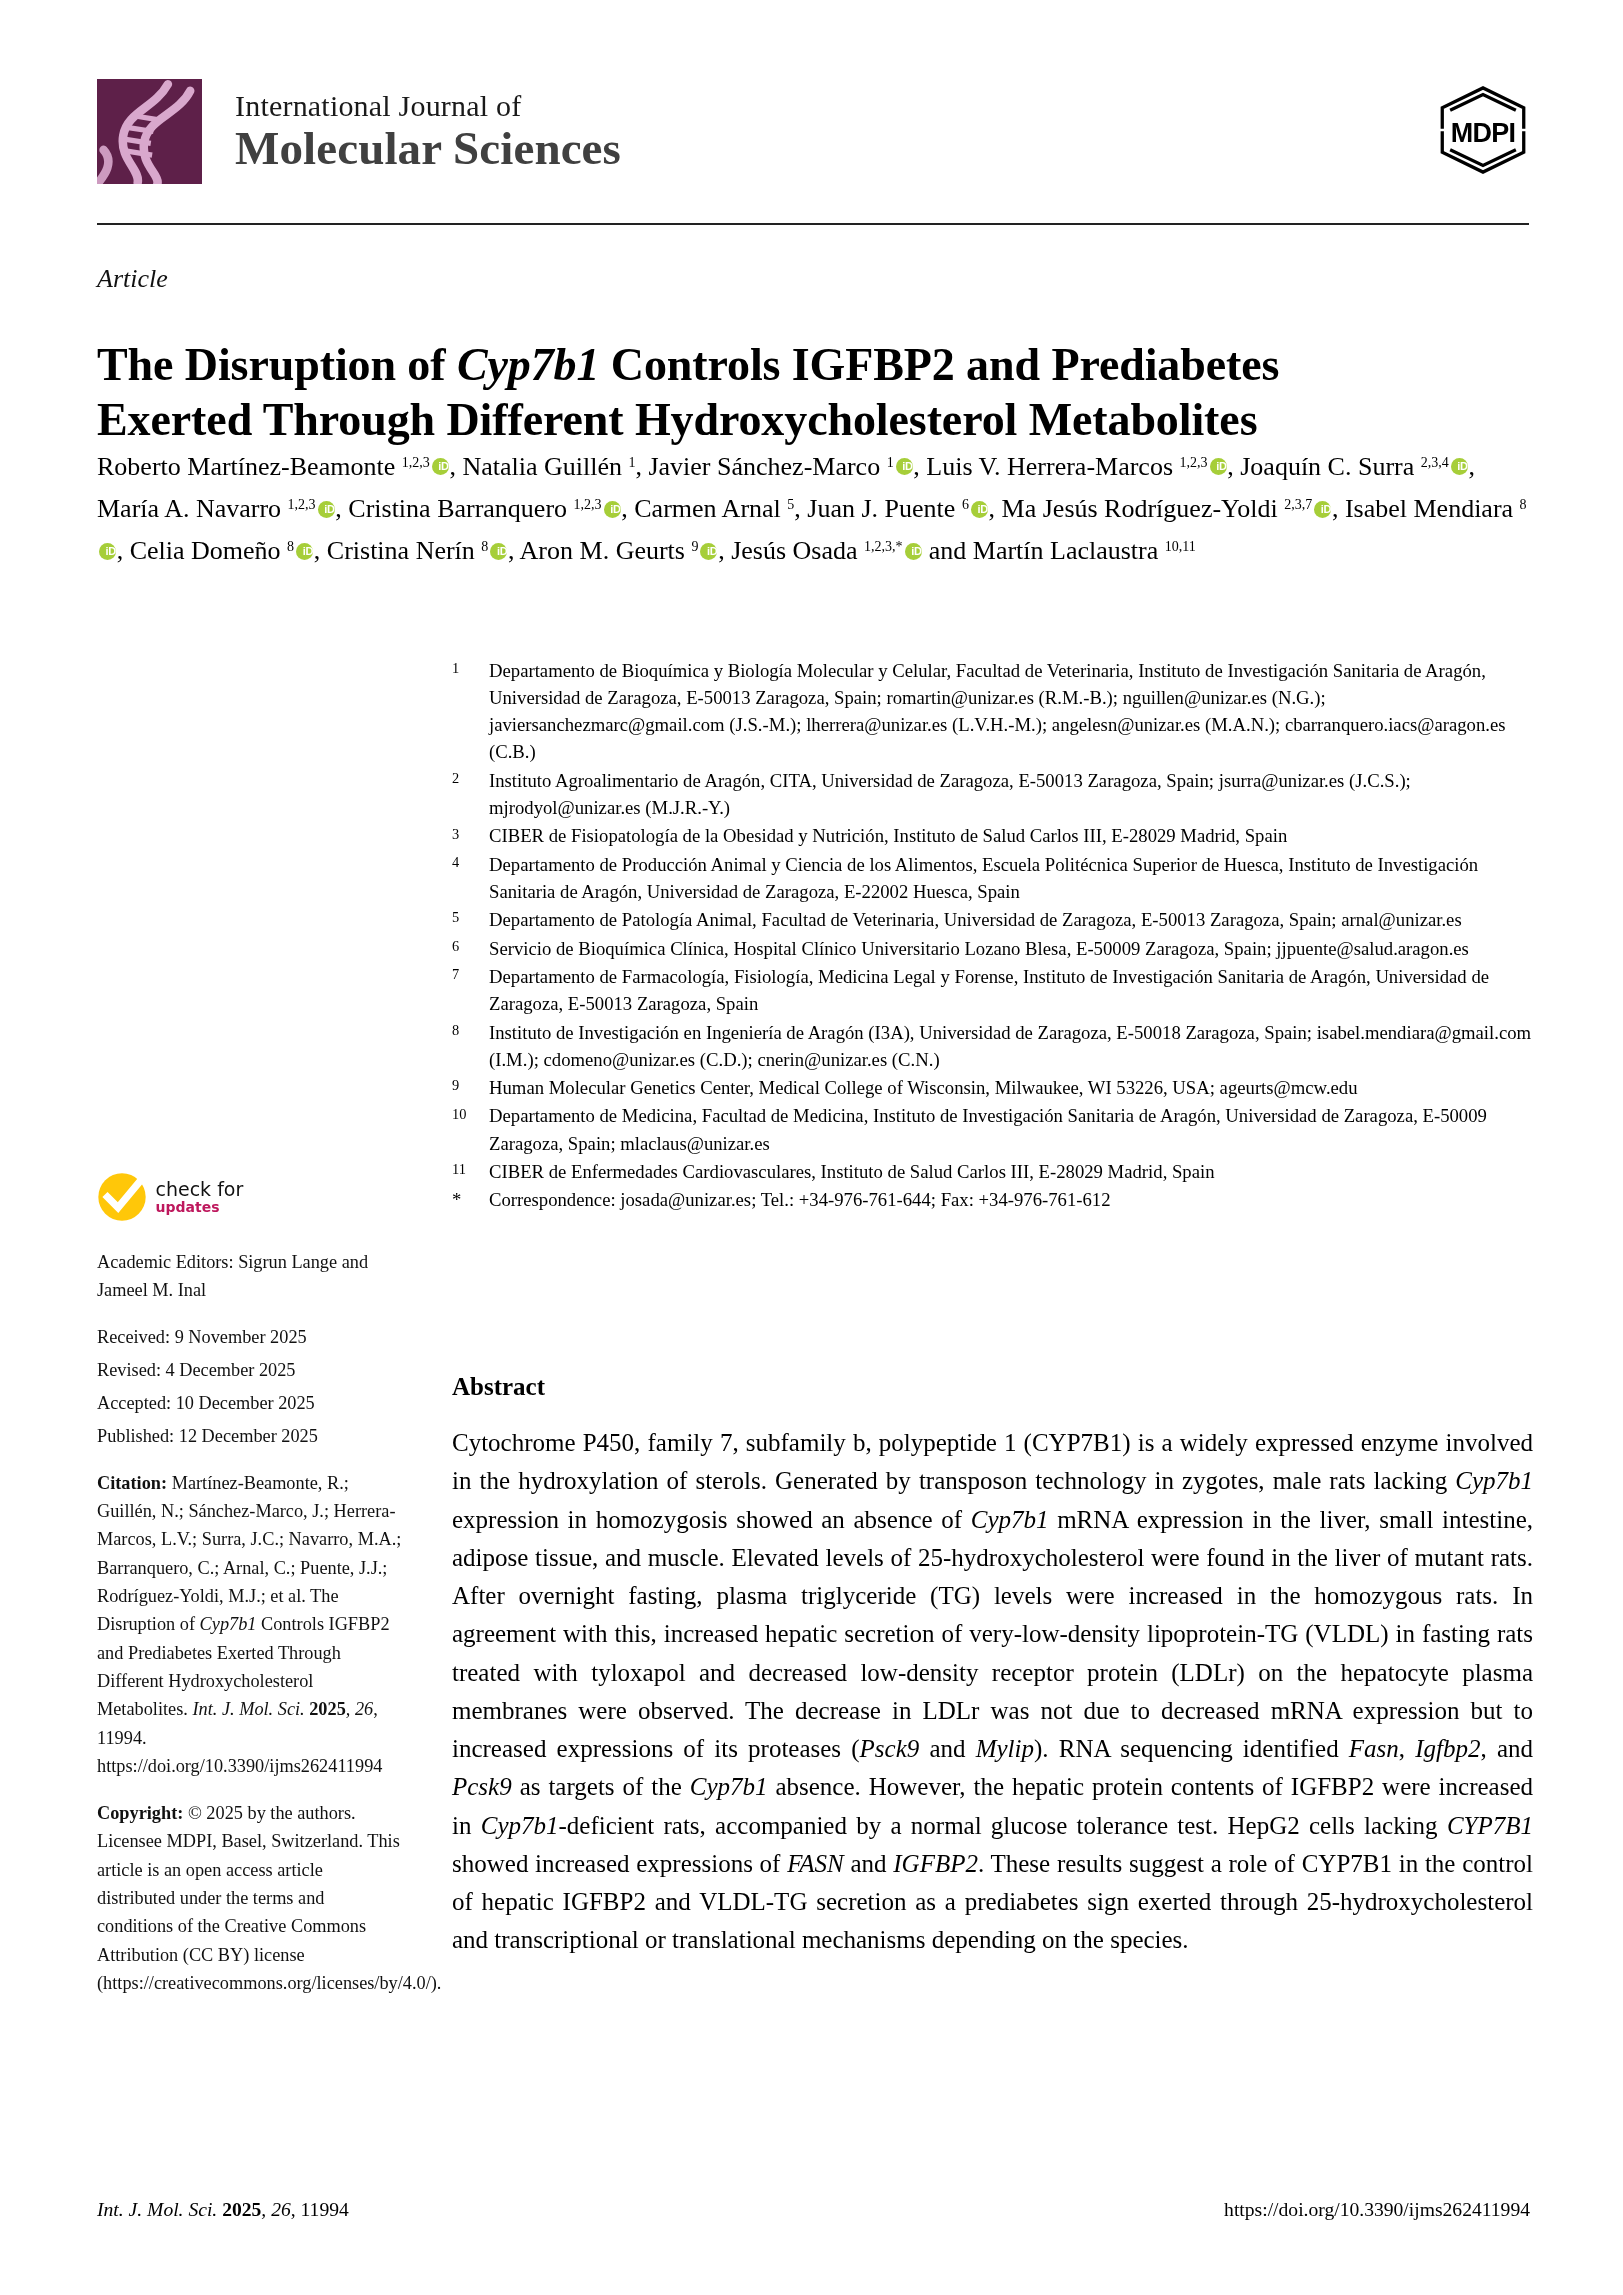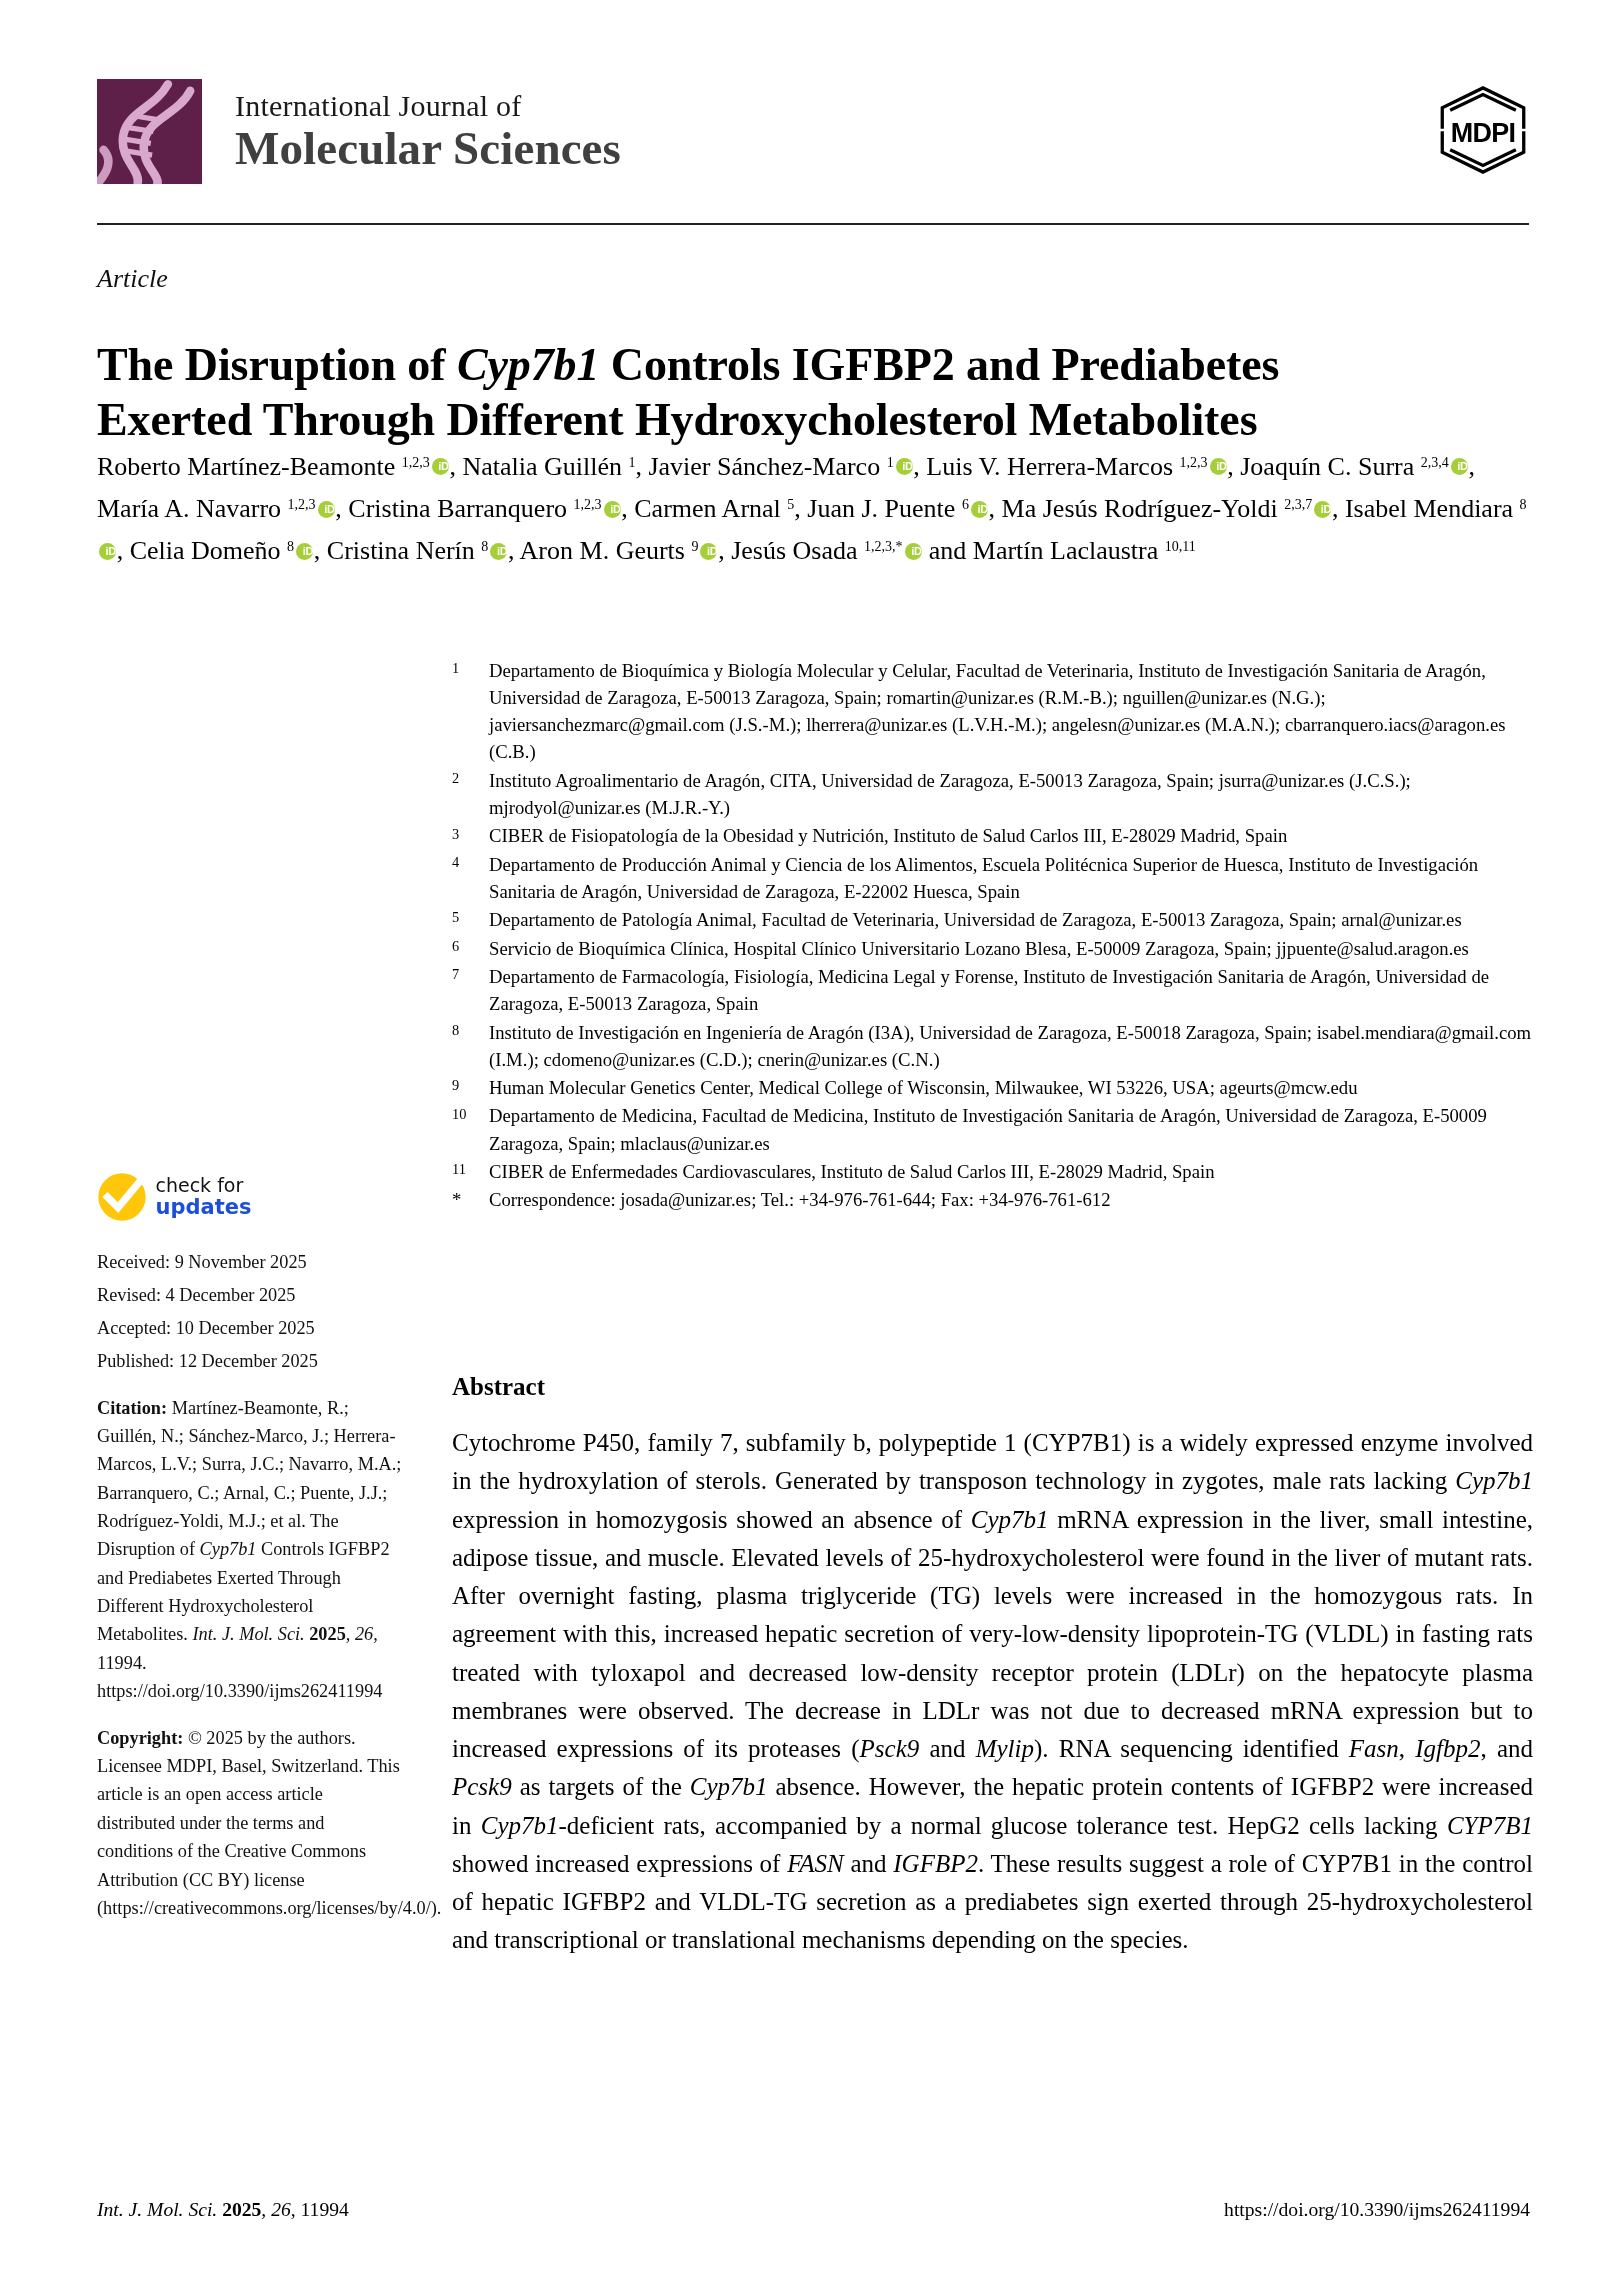--- a/index.html
+++ b/index.html
@@ -151,21 +151,21 @@
   .cfu-badge {
     width: 50px; height: 50px;
     flex: none;
     position: relative;
   }
   .cfu-text {
     font-family: "DejaVu Sans", "Liberation Sans", sans-serif;
     line-height: 1.12;
   }
   .cfu-text .l1 { font-size: 19px; color:#111; display:block; }
-  .cfu-text .l2 { font-size: 21px; font-weight: bold; color:#1d4ed8; display:block; }
+  .cfu-text .l2 { font-size: 14px; font-weight: bold; color:#be185d; display:block; }
 
   .leftcol .block { margin-bottom: 18.3px; }
   .leftcol .dates p { margin: 0 0 4.6px 0; }
   .leftcol b { font-weight: bold; }
   .leftcol i { font-style: italic; }
   .leftcol p { margin: 0; }
 
   
   .affiliations {
     position: absolute;
@@ -284,20 +284,23 @@
           <circle cx="38" cy="38" r="36" fill="#FFC709"></circle>
           <path d="M16 38 L32 54 L72 6" stroke="#ffffff" stroke-width="11" fill="none" stroke-linecap="square" stroke-linejoin="miter"></path>
         </svg>
       </div>
       <div class="cfu-text">
         <span class="l1">check for</span>
         <span class="l2">updates</span>
       </div>
     </div>
 
+    <div class="block">
+      <p>Academic Editors: Sigrun Lange and Jameel M. Inal</p>
+    </div>
 
     <div class="block dates">
       <p>Received: 9 November 2025</p>
       <p>Revised: 4 December 2025</p>
       <p>Accepted: 10 December 2025</p>
       <p>Published: 12 December 2025</p>
     </div>
 
     <div class="block">
       <p><b>Citation:</b><span> Martínez-Beamonte, R.; Guillén, N.; Sánchez-Marco, J.; Herrera-Marcos, L.V.; Surra, J.C.; Navarro, M.A.; Barranquero, C.; Arnal, C.; Puente, J.J.; Rodríguez-Yoldi, M.J.; et al. The Disruption of </span><i>Cyp7b1</i><span> Controls IGFBP2 and Prediabetes Exerted Through Different Hydroxycholesterol Metabolites. </span><i>Int. J. Mol. Sci.</i><b> 2025</b><i>, 26</i><span>, 11994. https://doi.org/10.3390/ijms262411994</span></p>

